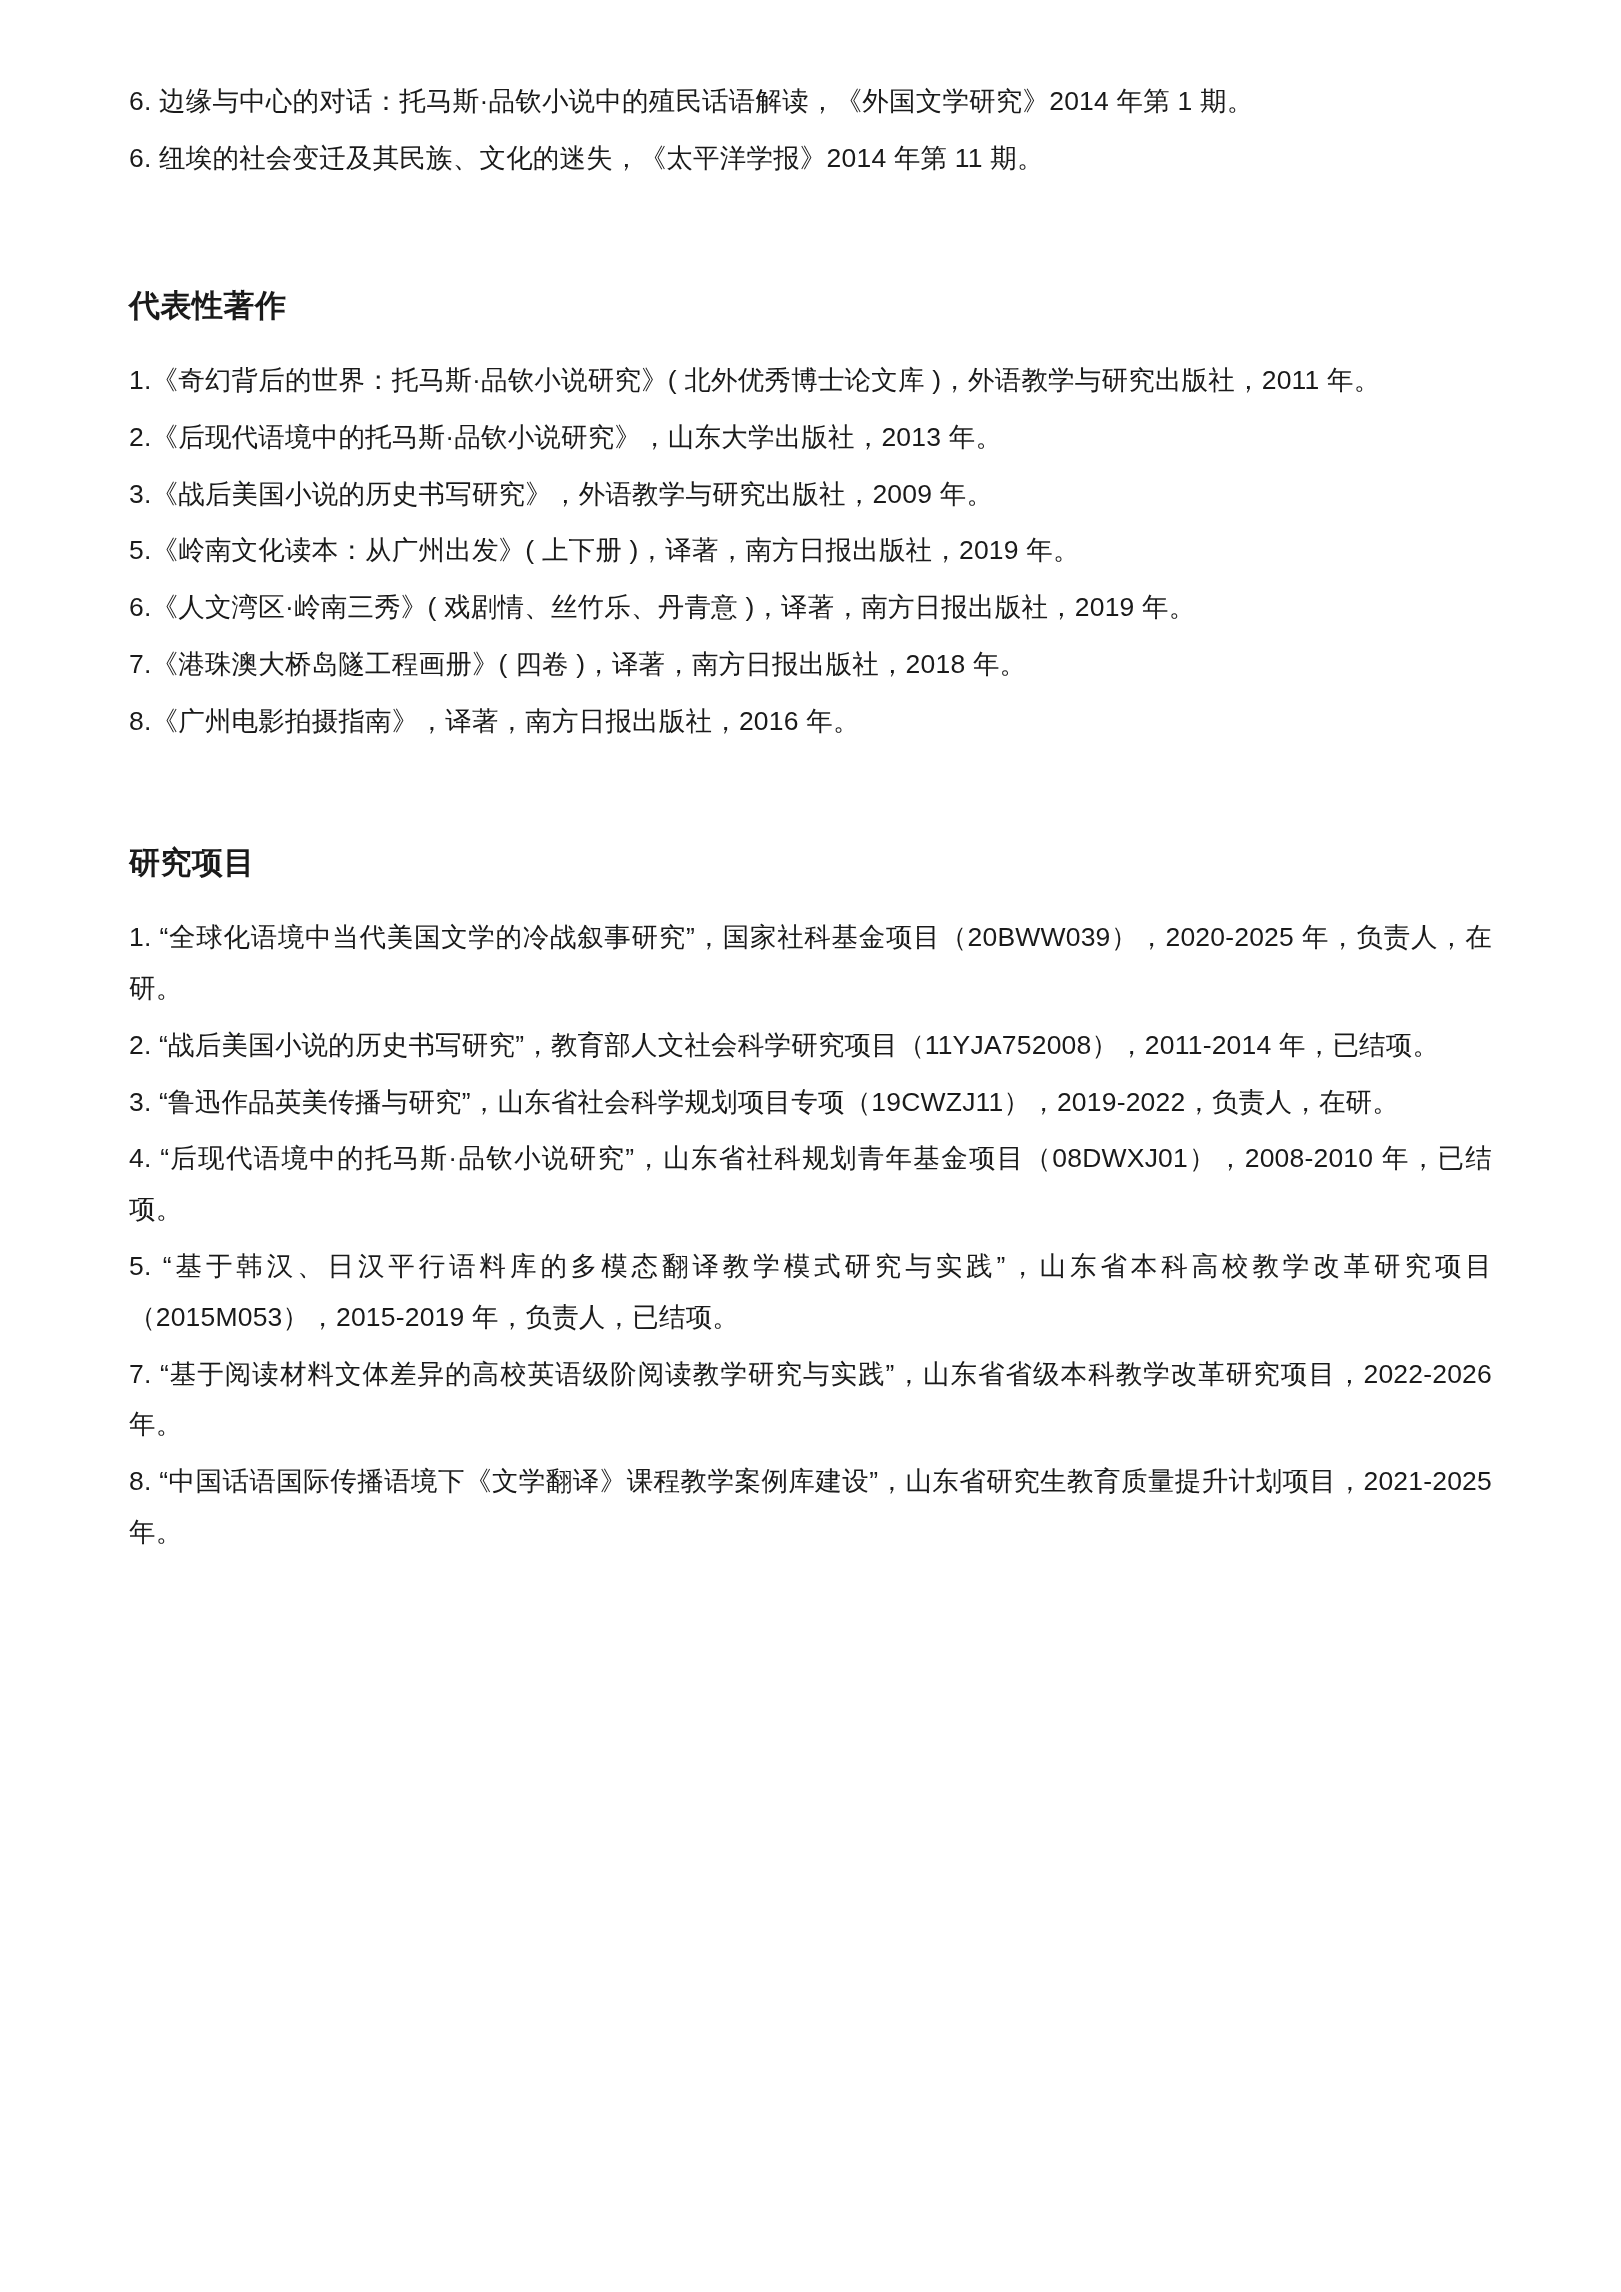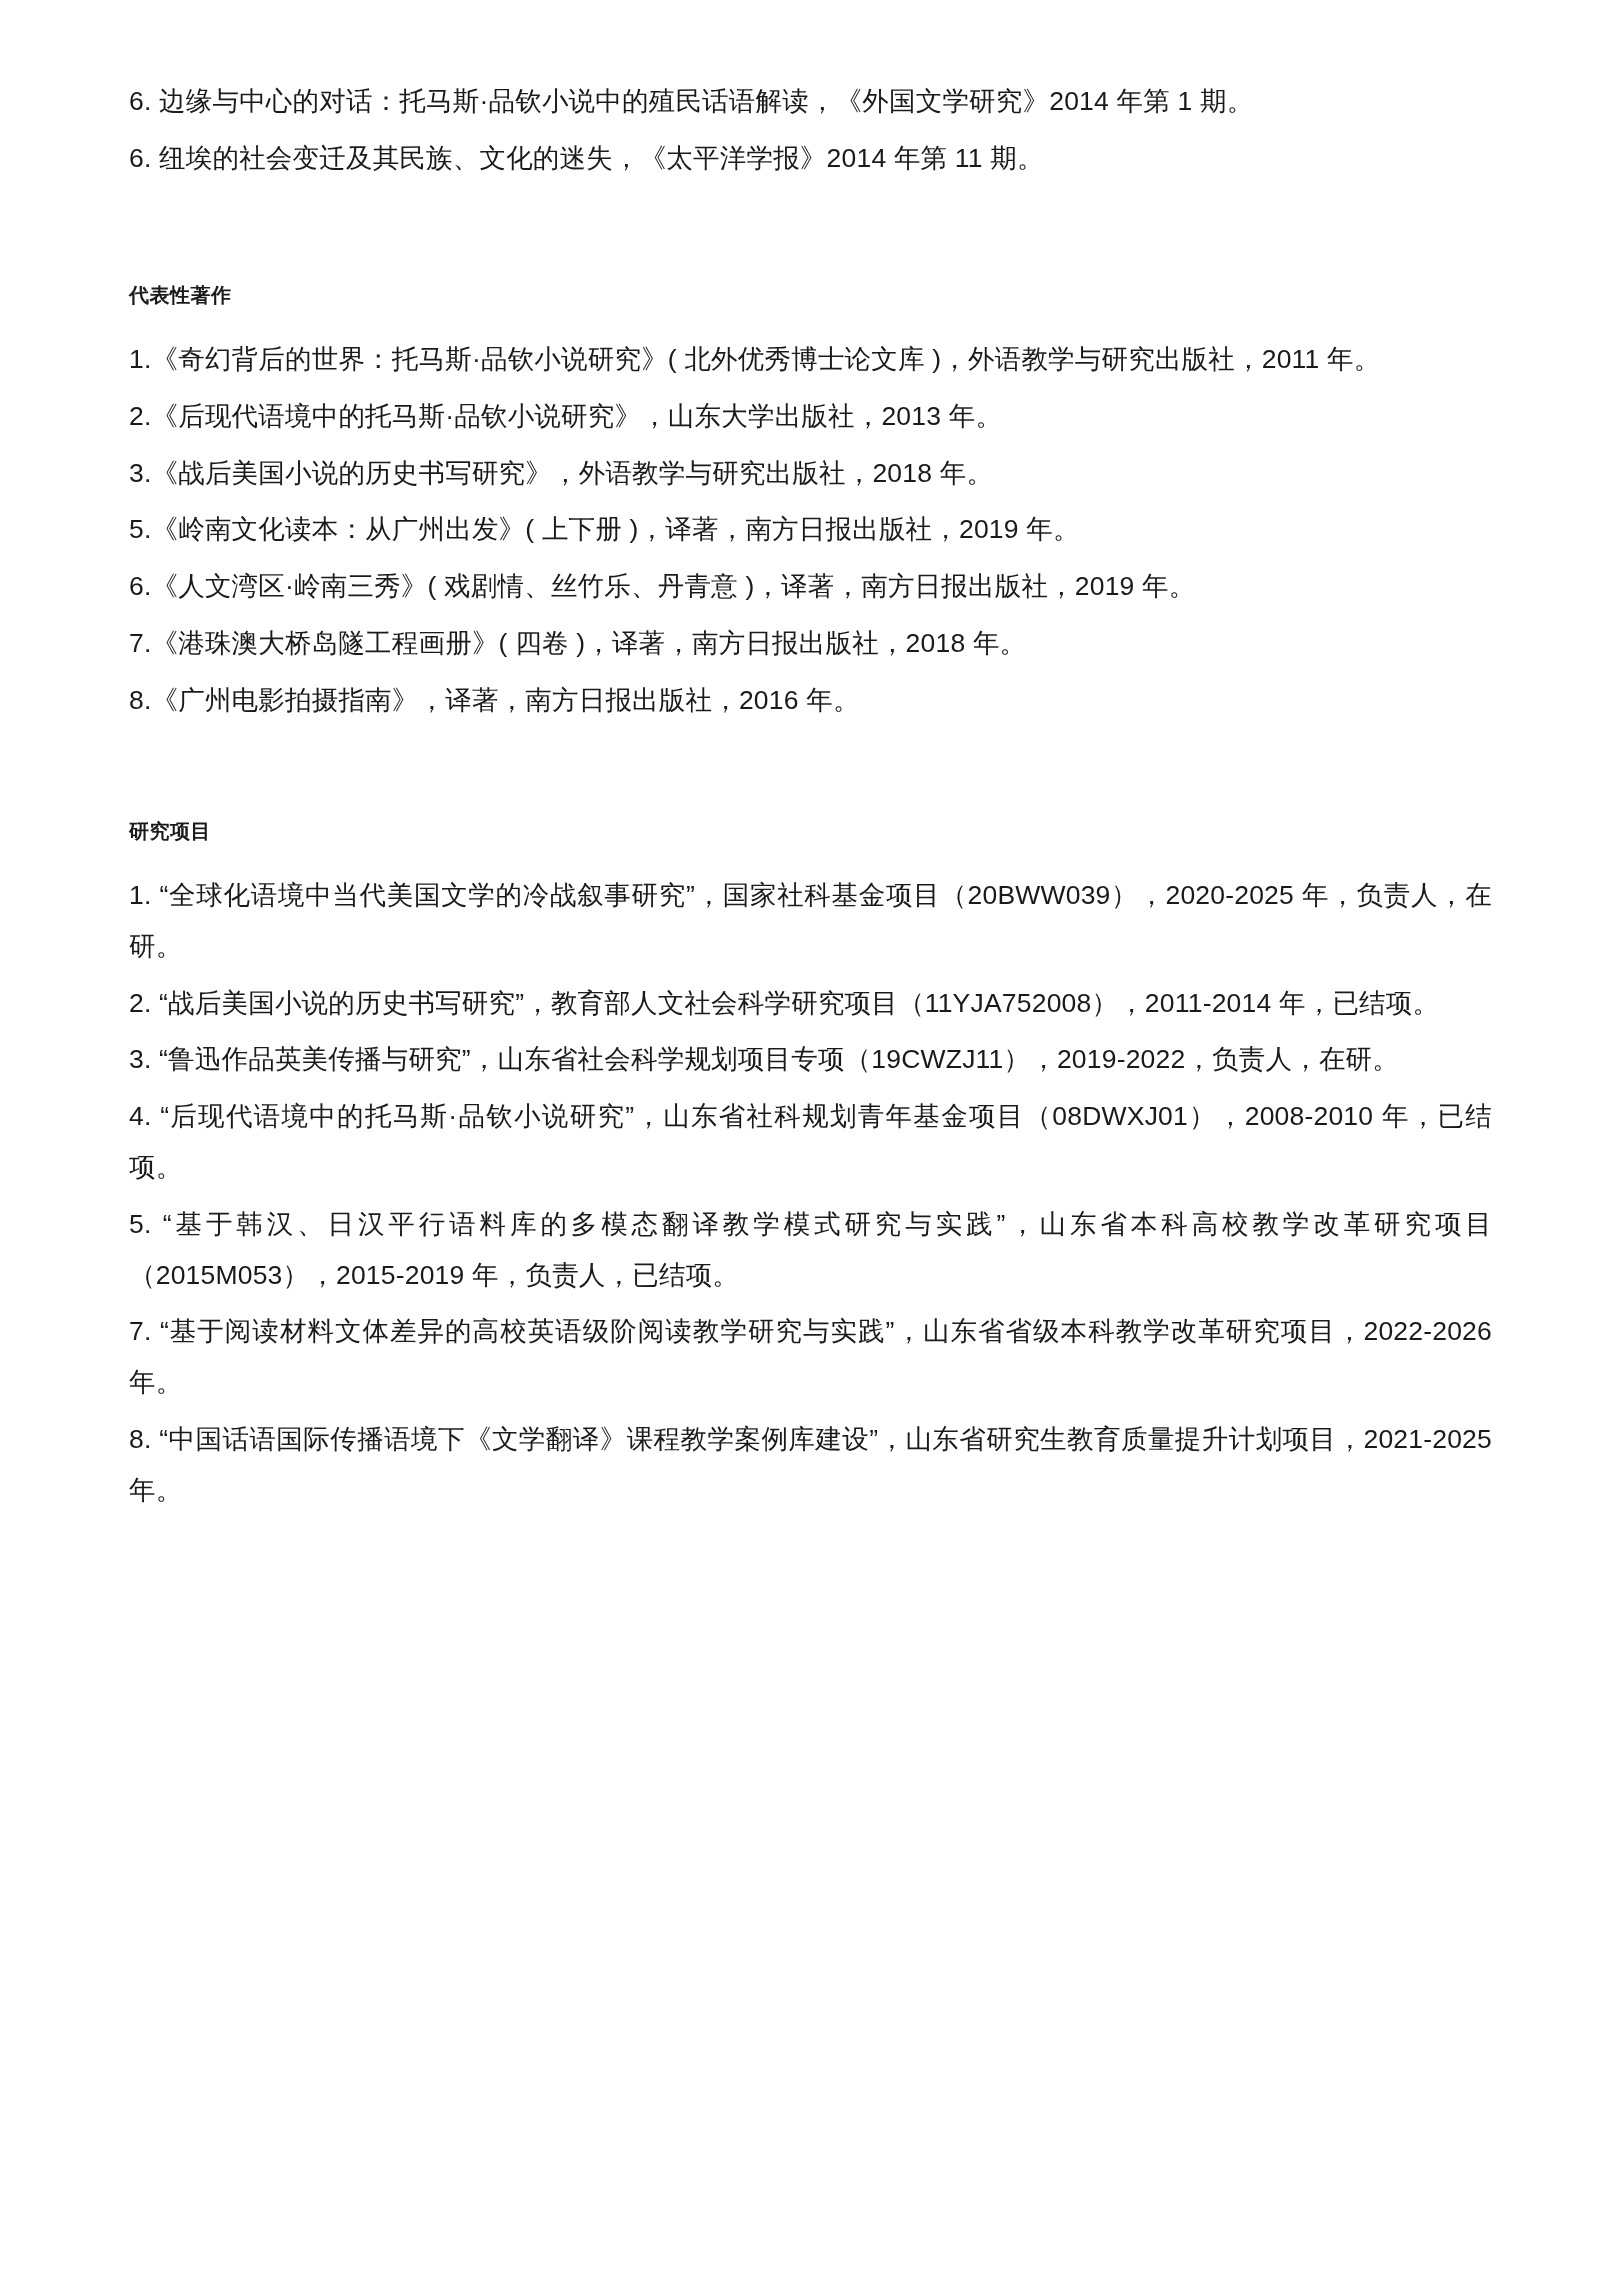--- a/index.html
+++ b/index.html
@@ -26,21 +26,21 @@
   .list-para {
     margin: 0 0 5.9px 0;
     padding-left: 0;
     text-align: justify;
     text-justify: inter-ideograph;
     letter-spacing: 0.2px;
     text-indent: 0;
   }
   .section-heading {
     font-weight: bold;
-    font-size: 20px;
+    font-size: 31px;
     margin: 55px 0 19.6px 0;
     letter-spacing: 0.5px;
   }
   .first-heading {
     margin-top: 61px;
   }
   .spacer-lg {
     height: 25.5px;
   }
 </style>
@@ -52,21 +52,21 @@
 
     <p class="list-para">6.  边缘与中心的对话：托马斯·品钦小说中的殖民话语解读，《外国文学研究》2014 年第 1 期。</p>
     <p class="list-para">6.  纽埃的社会变迁及其民族、文化的迷失，《太平洋学报》2014 年第 11 期。</p>
 
     <div class="spacer-lg"></div>
 
     <h2 class="section-heading first-heading">代表性著作</h2>
 
     <p class="list-para">1.《奇幻背后的世界：托马斯·品钦小说研究》( 北外优秀博士论文库 )，外语教学与研究出版社，2011 年。</p>
     <p class="list-para">2.《后现代语境中的托马斯·品钦小说研究》，山东大学出版社，2013 年。</p>
-    <p class="list-para">3.《战后美国小说的历史书写研究》，外语教学与研究出版社，2018 年。</p>
+    <p class="list-para">3.《战后美国小说的历史书写研究》，外语教学与研究出版社，2009 年。</p>
     <p class="list-para">5.《岭南文化读本：从广州出发》( 上下册 )，译著，南方日报出版社，2019 年。</p>
     <p class="list-para">6.《人文湾区·岭南三秀》( 戏剧情、丝竹乐、丹青意 )，译著，南方日报出版社，2019 年。</p>
     <p class="list-para">7.《港珠澳大桥岛隧工程画册》( 四卷 )，译著，南方日报出版社，2018 年。</p>
     <p class="list-para">8.《广州电影拍摄指南》，译著，南方日报出版社，2016 年。</p>
 
     <div class="spacer-lg"></div>
 
     <h2 class="section-heading">研究项目</h2>
 
     <p class="list-para">1.  “全球化语境中当代美国文学的冷战叙事研究”，国家社科基金项目（20BWW039），2020-2025 年，负责人，在研。</p>

